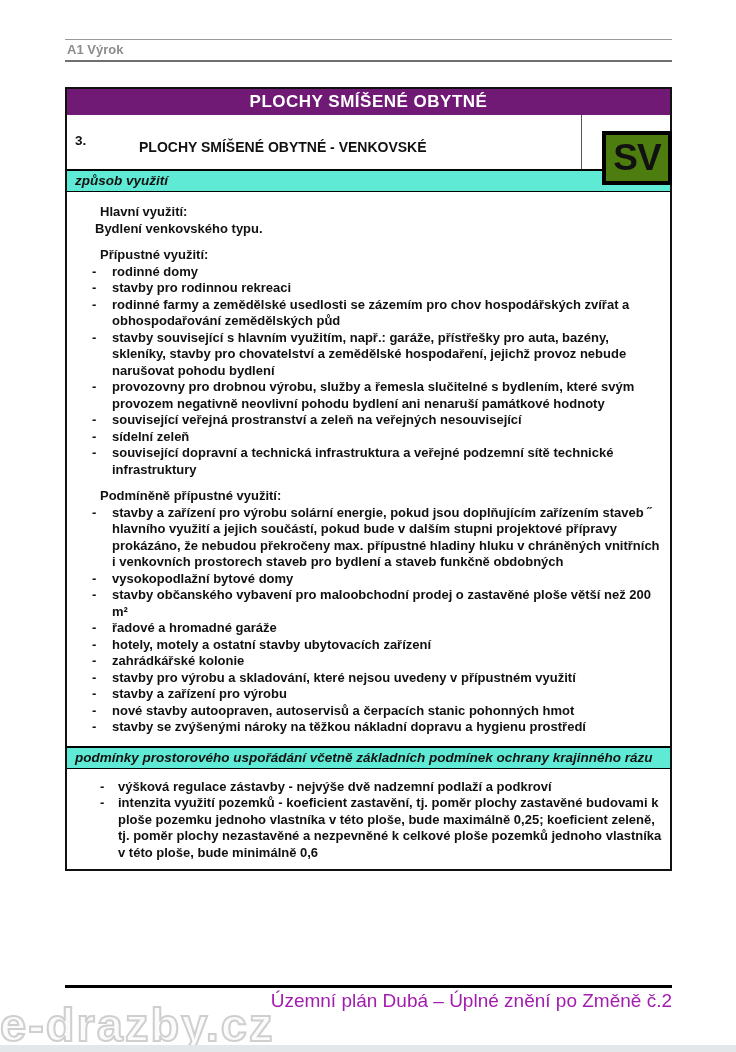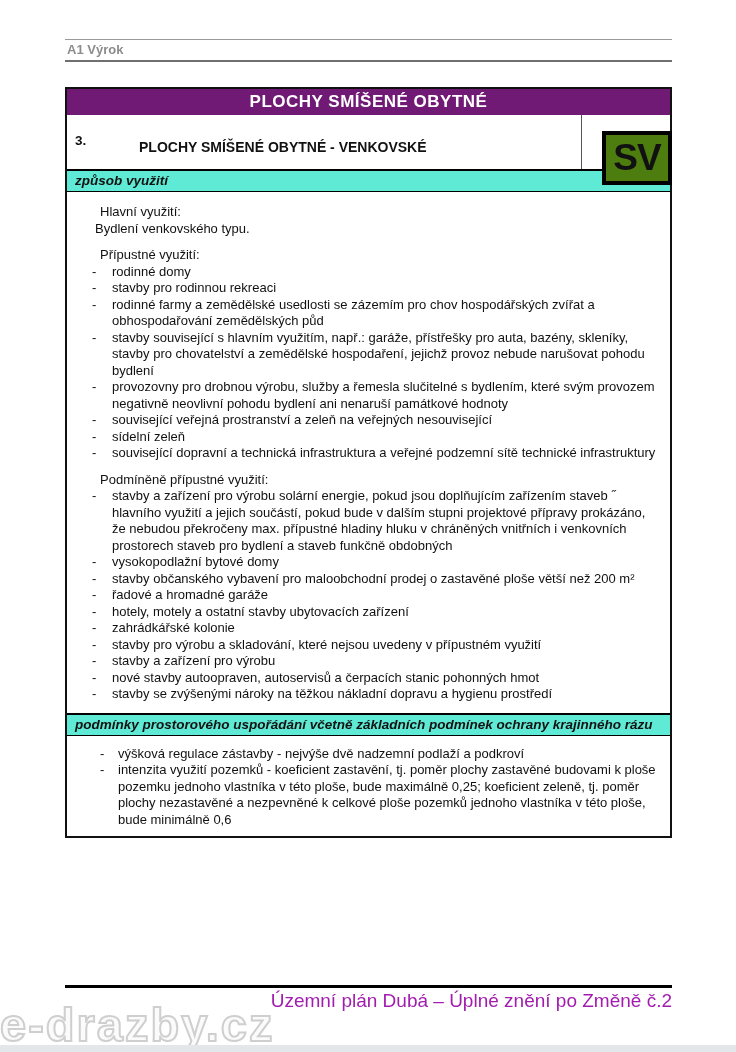--- a/index.html
+++ b/index.html
@@ -24,21 +24,21 @@
   .section-num { position:absolute; left:8px; top:18px; font-size:13.5px; font-weight:bold; }
   .section-title { position:absolute; left:52px; top:24px; font-size:14px; font-weight:bold;margin-left:20px; }
   .cell-divider { position:absolute; left:514px; top:0; height:100%; border-left:1px solid #555; }
   .code-box { position:absolute; right:-2px; top:16px; width:70px; height:54px;
     border:4px solid #000; background:#4d7c0f; text-align:center; }
   .code-box span { font-size:37px; font-weight:bold; line-height:46px; letter-spacing:-1px; }
 
   .gray-banner { background:#5eead4; border-top:2px solid #000; border-bottom:1px solid #000;
     font-size:13.5px; font-weight:bold; font-style:italic; padding:2px 4px 3px 8px; }
 
-  .content { font-size:13px; line-height:16.5px; padding:12px 6px 10px 0; }
+  .content { font-size:13px; line-height:16.5px; padding:12px 6px 10px 0;font-weight:bold; }
   .content-2 { padding:10px 6px 8px 0; }
 
   .para-label { padding-left:33px; }
   .para-sub { padding-left:28px; }
   .gap { margin-top:10px; }
 
   .blist { padding-left:25px; }
   .blist-2 { padding-left:33px; }
   .li { display:flex; }
   .dash { flex:0 0 20px; }

